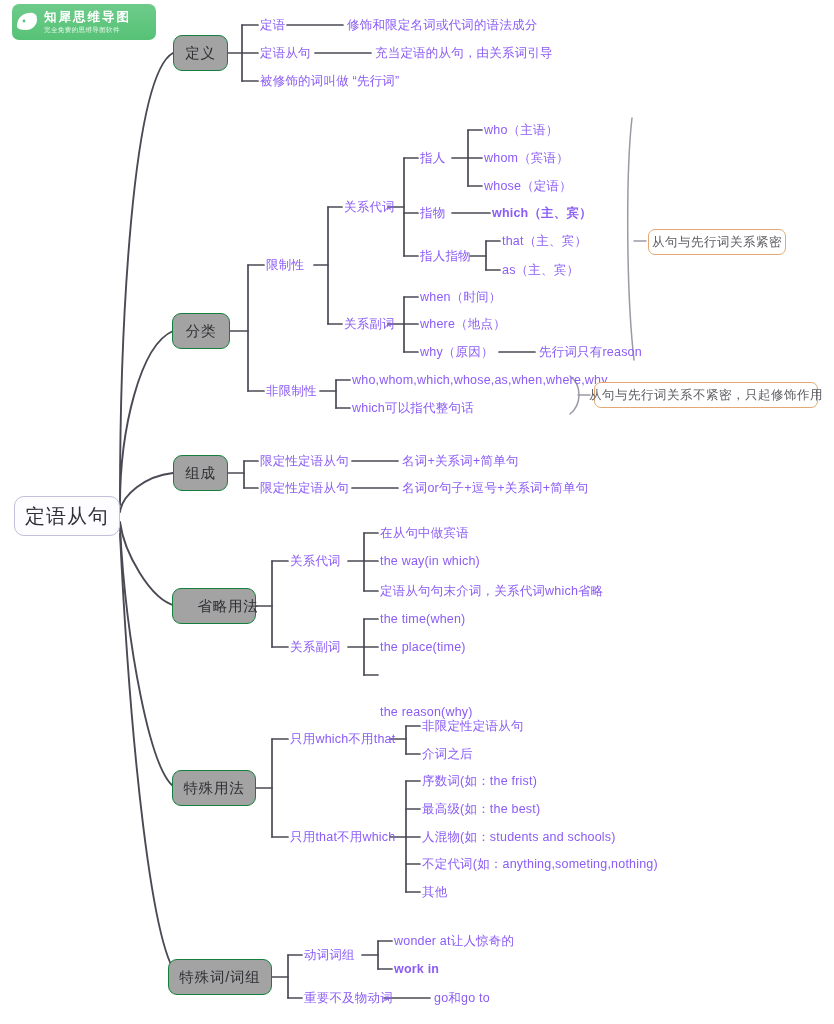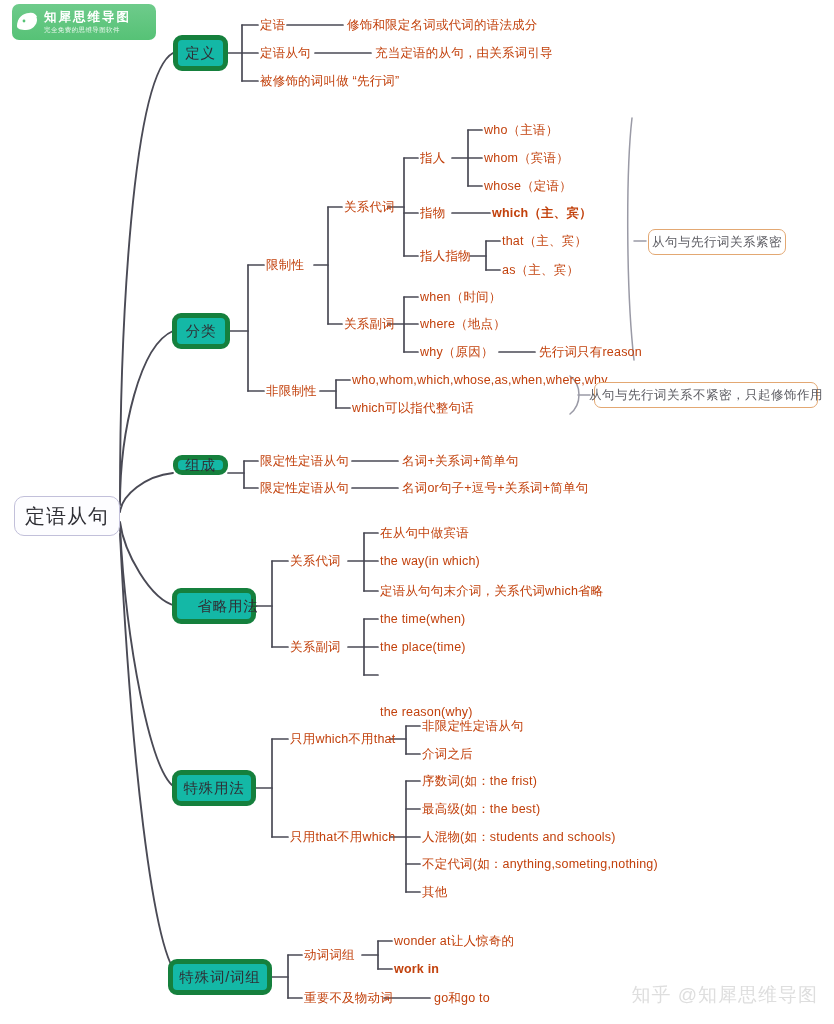--- a/index.html
+++ b/index.html
@@ -41,22 +41,22 @@
     color:#dedede;font-size:19px;letter-spacing:1px;
     white-space:nowrap;
     user-select:none;
   }
 
   
   .node{
     position:absolute;
     box-sizing:border-box;
     display:flex;align-items:center;justify-content:center;
-    background:#14b8a6;
-    border:5px solid #15803d;
+    background:#a3a3a3;
+    border:1px solid #15803d;
     border-radius:9px;
     color:#2f2f35;
     white-space:nowrap;
   }
   .node.root{
     border-radius:10px;
     border:1px solid #c2c0da;
     background:#fdfdff;
     font-size:20px;
     letter-spacing:1px;
@@ -74,21 +74,21 @@
     border-radius:7px;
     color:#5d5d63;
     font-size:12.5px;
     white-space:nowrap;
     letter-spacing:.5px;
   }
 
   
   .leaf{
     position:absolute;
-    color:#c2410c;
+    color:#8b5cf6;
     font-size:12.5px;
     white-space:nowrap;
     line-height:14px;
     letter-spacing:.2px;
   }
 </style>
 </head>
 <body>
 
 <div id="canvas">
@@ -237,21 +237,21 @@
   </div>
 
   <div class="node branch" style="left:173px;top:35px;width:55px;height:36px;">
     <span>定义</span>
   </div>
 
   <div class="node branch" style="left:172px;top:313px;width:58px;height:36px;">
     <span>分类</span>
   </div>
 
-  <div class="node branch" style="left:173px;top:455px;width:55px;height:20px;">
+  <div class="node branch" style="left:173px;top:455px;width:55px;height:36px;">
     <span>组成</span>
   </div>
 
   <div class="node branch" style="left:172px;top:588px;width:84px;height:36px;padding-left:28px;">
     <span>省略用法</span>
   </div>
 
   <div class="node branch" style="left:172px;top:770px;width:84px;height:36px;">
     <span>特殊用法</span>
   </div>
@@ -430,17 +430,14 @@
     <span>go和go to</span>
   </div>
 
   <div class="leaf" style="left:394px;top:934px;">
     <span>wonder at让人惊奇的</span>
   </div>
   <div class="leaf" style="left:394px;top:962px;font-weight:bold;">
     <span>work in</span>
   </div>
 
-  <div class="watermark">
-    <span>知乎 @知犀思维导图</span>
-  </div>
 
 </div>
 
 </body></html>

